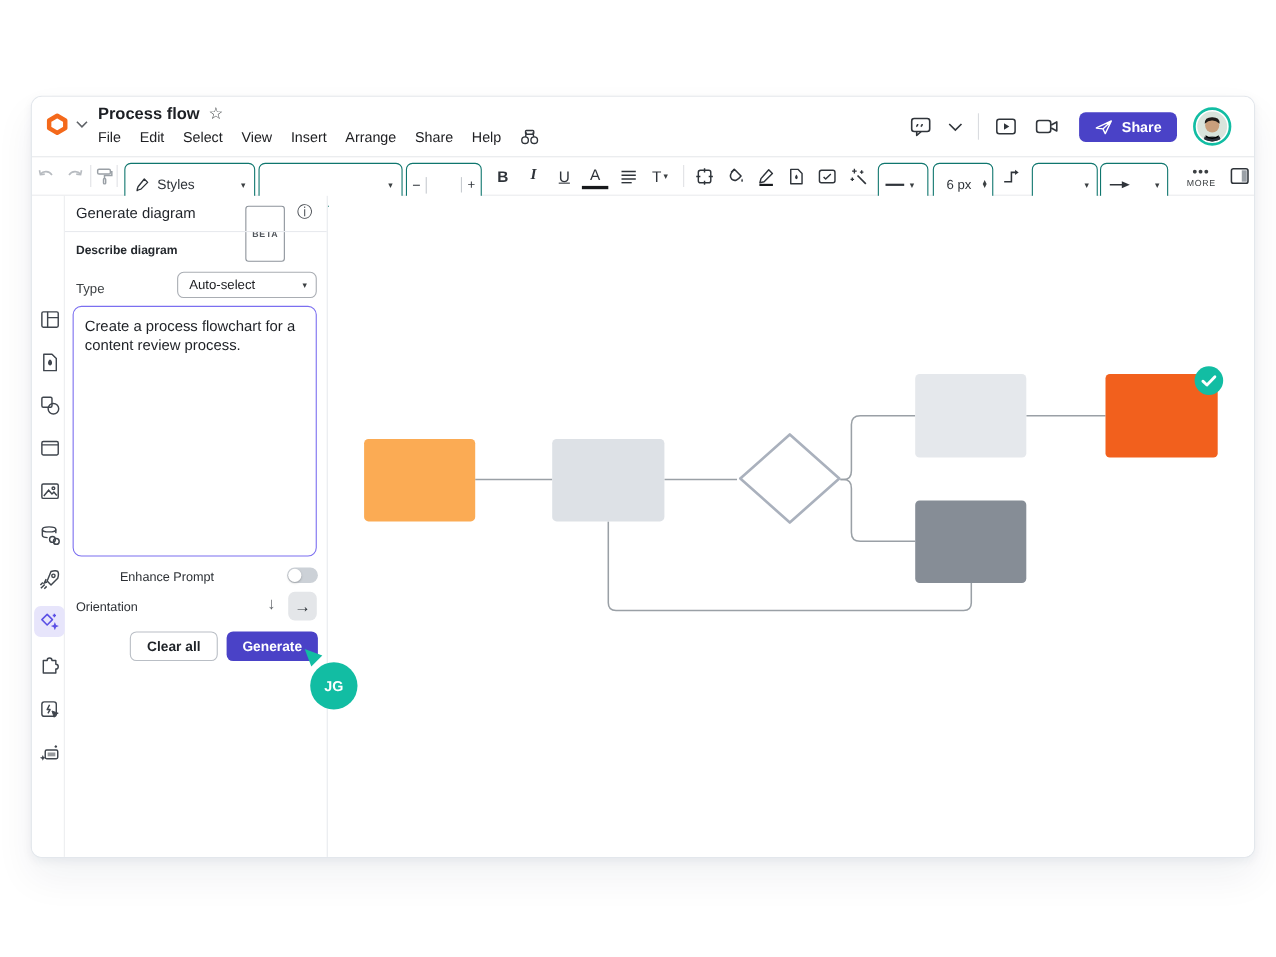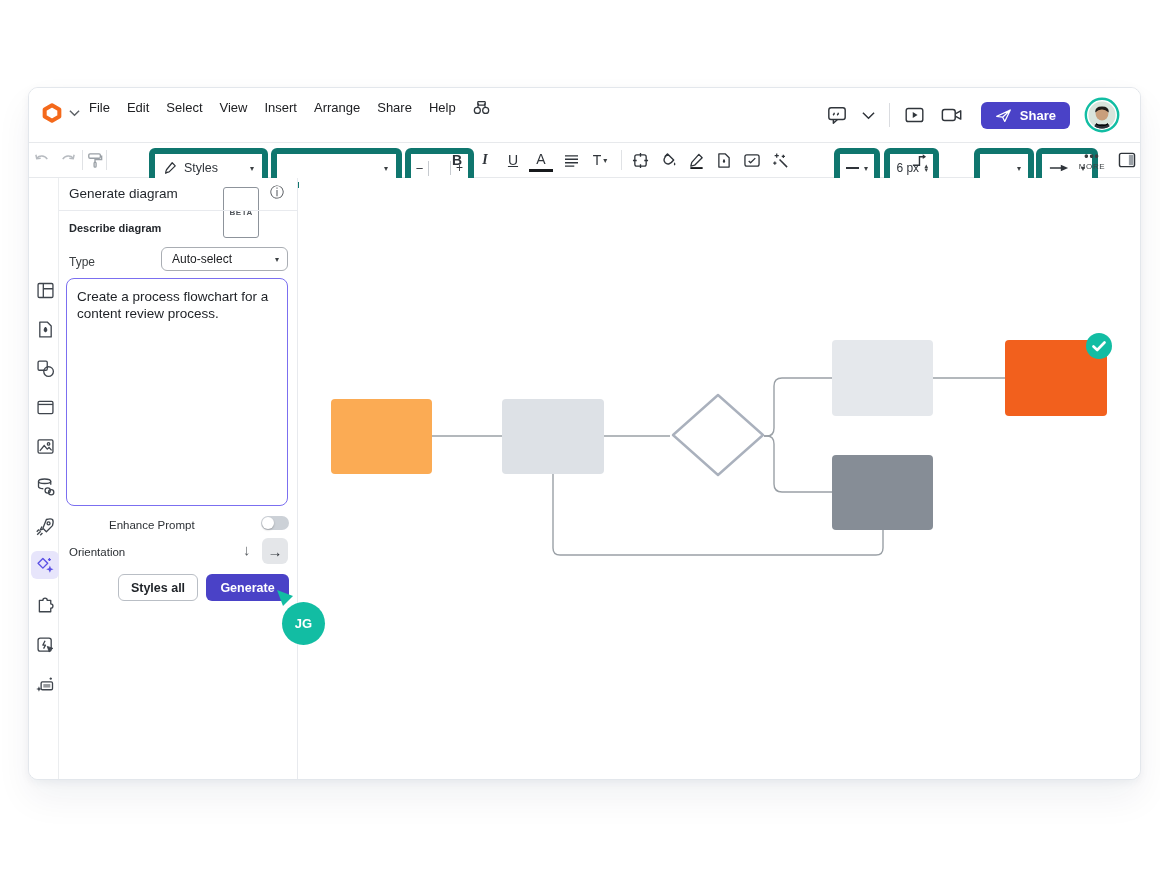--- a/index.html
+++ b/index.html
@@ -22,21 +22,21 @@
   .header-right { position:absolute; right:20px; top:0; height:54px; display:flex; align-items:center; }
   .hdr-icon { display:flex; align-items:center; justify-content:center; color:#30353b; }
   .vdiv { width:1px; height:24px; background:#dadce0; margin:0 14px; }
   .share-btn { height:27px; background:var(--accent-indigo); color:#fff; border:none; border-radius:6px;
     font-size:13px; font-weight:700; display:flex; align-items:center; gap:8px; padding:0 14px; margin:0 14px 0 18px;
     font-family:"Liberation Sans", sans-serif; }
   
   .toolbar { position:absolute; left:0; top:54px; right:0; height:36px; background:#fff;
     border-top:1px solid #e7e9ec; border-bottom:1px solid #e7e9ec; }
   .tb { position:absolute; top:0; height:34px; display:flex; align-items:center; justify-content:center; color:#2f343a; }
-  .tb-box { border:6px solid #0f766e; border-radius:6px; height:40px; top:5px; background:#fff;margin-left:36px; }
+  .tb-box { border:1px solid #0f766e; border-radius:6px; height:40px; top:5px; background:#fff; }
   .tb-letter { font-size:14px; font-weight:700; width:24px; }
   .caret { font-size:8px; color:#3c4043; }
   .tb-divider { position:absolute; top:7px; width:1px; height:20px; background:#e0e2e5; }
   .more { flex-direction:column; line-height:1; color:#3c4043; }
   .more .dots { font-size:12px; letter-spacing:1px; font-weight:700; }
   .more .lbl { font-size:8px; letter-spacing:.6px; margin-top:1px; }
   
   .iconbar { position:absolute; left:0; top:90px; bottom:0; width:30px; border-right:1px solid #ebedef; background:#fff; }
   .side-item { position:absolute; left:2px; width:28px; height:28px; display:flex; align-items:center; justify-content:center;
     border-radius:6px; color:#3f454d; }
@@ -98,20 +98,24 @@
             <path d="M12 3.5 L20 8.2 V15.8 L12 20.5 L4 15.8 V8.2 Z" fill="none" stroke="var(--brand-orange)" stroke-width="4.4" stroke-linejoin="round"></path>
           </svg>
       </span>
       <span class="hdr-icon">
         <svg width="11" height="8" viewBox="0 0 12 8">
             <polyline points="1,1.5 6,6.5 11,1.5" fill="none" stroke="#5f6368" stroke-width="1.6"></polyline>
           </svg>
       </span>
     </div>
     <div class="title-block">
+      <div class="doc-title-row">
+        <span class="doc-title">Process flow</span>
+        <span class="star">☆</span>
+      </div>
       <div class="menubar">
         <span>File</span>
         <span>Edit</span>
         <span>Select</span>
         <span>View</span>
         <span>Insert</span>
         <span>Arrange</span>
         <span>Share</span>
         <span>Help</span>
         <span class="hdr-icon">
@@ -391,21 +395,21 @@
       <span class="caret">▾</span>
     </div>
     <textarea class="prompt-area" style="">Create a process flowchart for a content review process.</textarea>
     <span class="enhance-label">Enhance Prompt</span>
     <span class="toggle">
         <span class="knob"></span>
       </span>
     <span class="orient-label">Orientation</span>
     <span class="orient-down">↓</span>
     <span class="orient-right">→</span>
-    <button class="clear-btn">Styles all</button>
+    <button class="clear-btn">Clear all</button>
     <button class="generate-btn">Generate</button>
   </div>
 
   <div class="collab-cursor">
     <svg width="20" height="20" viewBox="0 0 20 20" style="position:absolute;left:0;top:0;">
       <polygon points="2,1 18,7 8,17" fill="var(--accent-teal)"></polygon>
     </svg>
     <span class="collab-circle">JG</span>
   </div>
 

